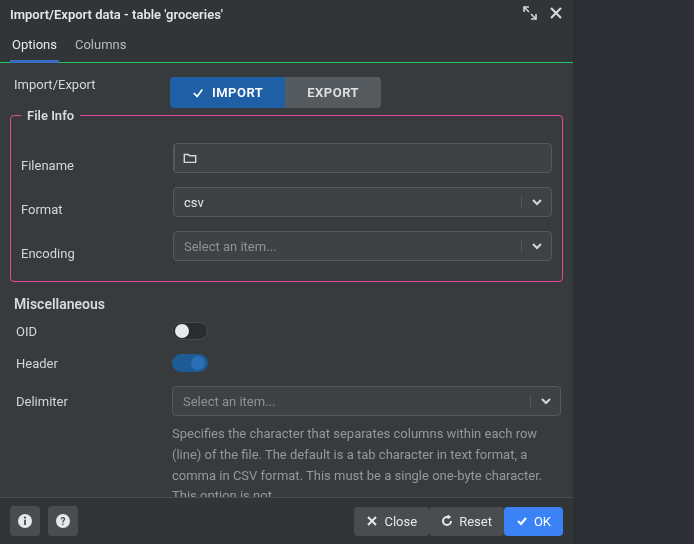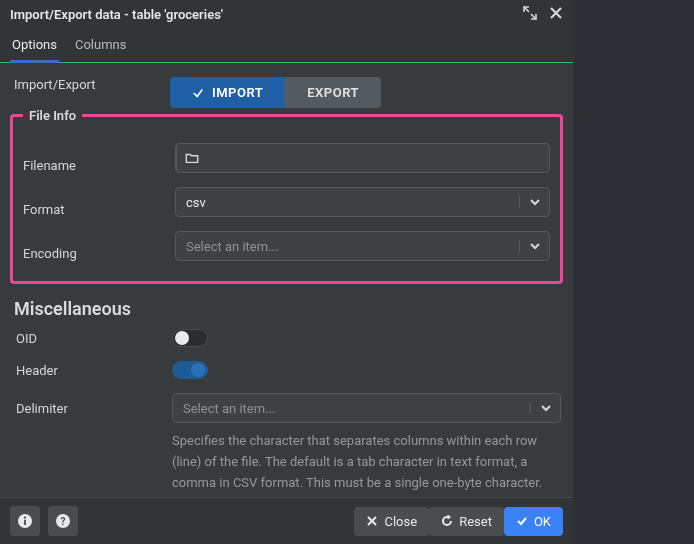--- a/index.html
+++ b/index.html
@@ -15,21 +15,21 @@
   .tab.active::after { content: ""; position: absolute; left: 0; right: 0; bottom: -1px; height: 3px; background: #3a6cbf; }
   .body { flex: 1; overflow: auto; padding: 14px 10px 10px 10px; background: #383b3e; }
   .row { display: flex; align-items: flex-start; }
   .row .label { width: 160px; color: #d4d6d8; font-size: 13px; padding-left: 4px; }
   .controls { flex: 1; }
   .seg { display: inline-flex; border-radius: 4px; overflow: hidden; }
   .seg-btn { display: inline-flex; align-items: center; justify-content: center; gap: 8px; padding: 8px 22px; font-size: 13px; font-weight: 600; letter-spacing: .5px; cursor: pointer; border: none; color: #fff; }
   .seg-btn.import { background: #1f5fa5; }
   .seg-btn.export { background: #555a5e; color: #e2e4e6; }
   .seg-btn svg { width: 12px; height: 12px; fill: none; stroke: #fff; stroke-width: 2; }
-  fieldset { border: 3px solid #ec4899; border-radius: 4px; padding: 14px 10px 6px 10px; margin-bottom: 14px; }
+  fieldset { border: 1px solid #ec4899; border-radius: 4px; padding: 14px 10px 6px 10px; margin-bottom: 14px; }
   fieldset > legend { padding: 0 6px; color: #d8dadc; font-size: 13px; font-weight: 600; }
   .fld-row { display: flex; align-items: flex-end; margin-bottom: 14px; margin-top: 6px; }
   .fld-row .label { width: 152px; color: #d4d6d8; font-size: 13px; padding-left: 0; }
   .fld-row .controls { flex: 1; }
   .input-wrap { display: flex; align-items: stretch; background: #3f4245; border: 1px solid #56595c; border-radius: 4px; overflow: hidden; height: 30px; }
   .input-wrap.full { width: 100%; }
   .input-wrap input { flex: 1; background: transparent; border: none; outline: none; color: #e6e8ea; padding: 0 10px; font-size: 13px; }
   .input-wrap input::placeholder { color: #8d9195; }
   .input-addon { width: 30px; display: flex; align-items: center; justify-content: center; border-left: 1px solid #56595c; cursor: pointer; }
   .input-addon svg { width: 14px; height: 14px; stroke: #d4d6d8; fill: none; stroke-width: 1.6; }
@@ -45,21 +45,21 @@
   .help-text { color: #95989b; font-size: 13px; line-height: 1.6; padding-left: 160px; margin-top: -6px; }
   .footer { display: flex; align-items: center; justify-content: space-between; padding: 8px 10px; background: #323537; border-top: 1px solid #4a4d50; }
   .footer-left { display: flex; gap: 8px; }
   .icon-btn { width: 30px; height: 30px; background: #4a4d50; border-radius: 4px; display: flex; align-items: center; justify-content: center; cursor: pointer; }
   .icon-btn svg { width: 16px; height: 16px; fill: #e6e8ea; }
   .footer-right { display: flex; }
   .btn { display: inline-flex; align-items: center; gap: 6px; padding: 7px 12px; border-radius: 4px; background: #4a4d50; color: #e6e8ea; font-size: 13px; cursor: pointer; border: none; }
   .btn.primary { background: #3b82f6; color: #fff; }
   .btn svg { width: 12px; height: 12px; stroke: currentColor; fill: none; stroke-width: 2; }
   .misc-section { padding: 0 2px 10px 2px; }
-  .misc-legend { color: #d8dadc; font-size: 18px; font-weight: 600; margin-bottom: 10px; padding-left: 2px; }
+  .misc-legend { color: #d8dadc; font-size: 14px; font-weight: 600; margin-bottom: 10px; padding-left: 2px; }
   .misc-row { display: flex; align-items: center; margin-bottom: 14px; }
   .misc-row .label { width: 160px; padding-left: 4px; color: #d4d6d8; }
 </style>
 </head>
 <body>
 
 <div class="window">
 
   <div class="titlebar">
     <div class="titlebar-title">Import/Export data - table 'groceries'</div>

